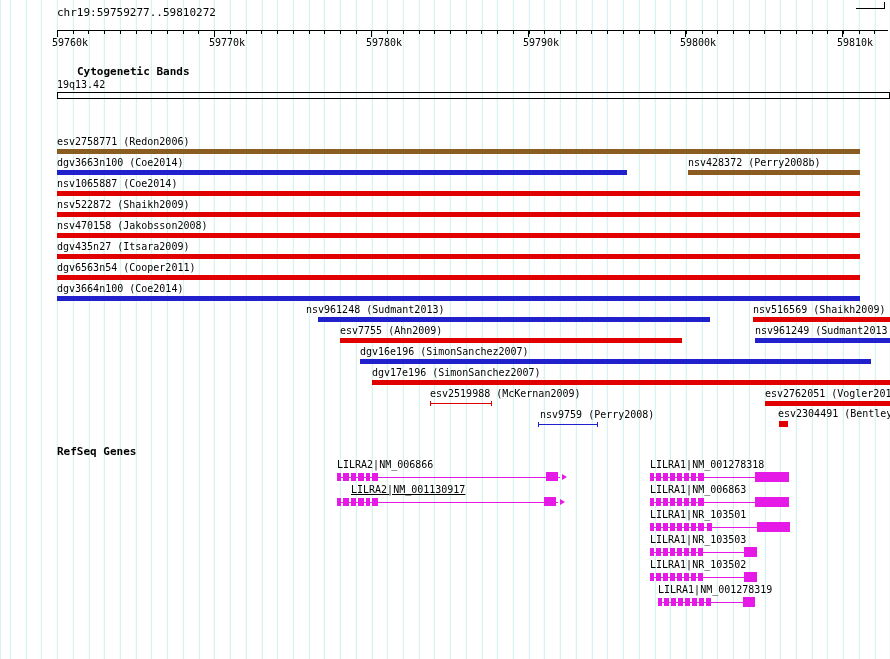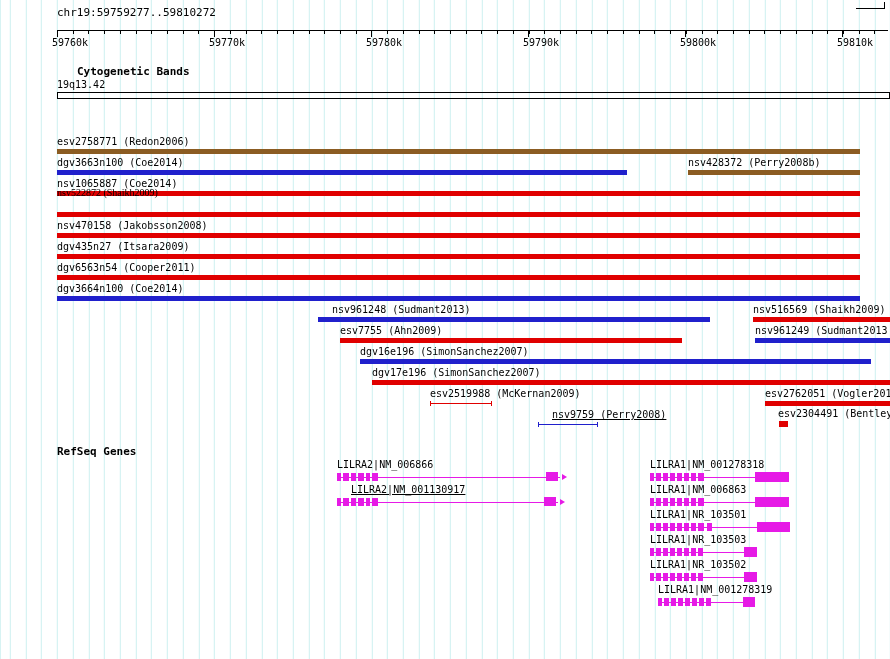--- a/index.html
+++ b/index.html
@@ -58,47 +58,47 @@
 
   <div id="variants">
       <div class="lbl" style="position: absolute; left: 57px; top: 136px;">esv2758771 (Redon2006)</div>
       <div style="position: absolute; left: 57px; top: 149px; width: 803px; height: 5px; background: rgb(139, 92, 34);"></div>
       <div class="lbl" style="position: absolute; left: 57px; top: 157px;">dgv3663n100 (Coe2014)</div>
       <div style="position: absolute; left: 57px; top: 170px; width: 570px; height: 5px; background: rgb(32, 32, 204);"></div>
       <div class="lbl" style="position: absolute; left: 688px; top: 157px;">nsv428372 (Perry2008b)</div>
       <div style="position: absolute; left: 688px; top: 170px; width: 172px; height: 5px; background: rgb(139, 92, 34);"></div>
       <div class="lbl" style="position: absolute; left: 57px; top: 178px;">nsv1065887 (Coe2014)</div>
       <div style="position: absolute; left: 57px; top: 191px; width: 803px; height: 5px; background: rgb(224, 0, 0);"></div>
-      <div class="lbl" style="position: absolute; left: 57px; top: 187px; font-family: Liberation Serif, serif;">nsv522872 (Shaikh2009)</div>
+      <div class="lbl" style="position: absolute; left: 57px; top: 199px;">nsv522872 (Shaikh2009)</div>
       <div style="position: absolute; left: 57px; top: 212px; width: 803px; height: 5px; background: rgb(224, 0, 0);"></div>
       <div class="lbl" style="position: absolute; left: 57px; top: 220px;">nsv470158 (Jakobsson2008)</div>
       <div style="position: absolute; left: 57px; top: 233px; width: 803px; height: 5px; background: rgb(224, 0, 0);"></div>
       <div class="lbl" style="position: absolute; left: 57px; top: 241px;">dgv435n27 (Itsara2009)</div>
       <div style="position: absolute; left: 57px; top: 254px; width: 803px; height: 5px; background: rgb(224, 0, 0);"></div>
       <div class="lbl" style="position: absolute; left: 57px; top: 262px;">dgv6563n54 (Cooper2011)</div>
       <div style="position: absolute; left: 57px; top: 275px; width: 803px; height: 5px; background: rgb(224, 0, 0);"></div>
       <div class="lbl" style="position: absolute; left: 57px; top: 283px;">dgv3664n100 (Coe2014)</div>
       <div style="position: absolute; left: 57px; top: 296px; width: 803px; height: 5px; background: rgb(32, 32, 204);"></div>
-      <div class="lbl" style="position: absolute; left: 332px; top: 304px;">nsv961248 (Sudmant2013)</div>
+      <div class="lbl" style="position: absolute; left: 306px; top: 304px;">nsv961248 (Sudmant2013)</div>
       <div style="position: absolute; left: 318px; top: 317px; width: 392px; height: 5px; background: rgb(32, 32, 204);"></div>
       <div class="lbl" style="position: absolute; left: 753px; top: 304px;">nsv516569 (Shaikh2009)</div>
       <div style="position: absolute; left: 753px; top: 317px; width: 137px; height: 5px; background: rgb(224, 0, 0);"></div>
       <div class="lbl" style="position: absolute; left: 340px; top: 325px;">esv7755 (Ahn2009)</div>
       <div style="position: absolute; left: 340px; top: 338px; width: 342px; height: 5px; background: rgb(224, 0, 0);"></div>
       <div class="lbl" style="position: absolute; left: 755px; top: 325px;">nsv961249 (Sudmant2013</div>
       <div style="position: absolute; left: 755px; top: 338px; width: 135px; height: 5px; background: rgb(32, 32, 204);"></div>
       <div class="lbl" style="position: absolute; left: 360px; top: 346px;">dgv16e196 (SimonSanchez2007)</div>
       <div style="position: absolute; left: 360px; top: 359px; width: 511px; height: 5px; background: rgb(32, 32, 204);"></div>
       <div class="lbl" style="position: absolute; left: 372px; top: 367px;">dgv17e196 (SimonSanchez2007)</div>
       <div style="position: absolute; left: 372px; top: 380px; width: 518px; height: 5px; background: rgb(224, 0, 0);"></div>
       <div class="lbl" style="position: absolute; left: 430px; top: 388px;">esv2519988 (McKernan2009)</div>
       <div style="position: absolute; left: 430px; top: 401px; width: 62px; height: 5px; box-sizing: border-box; border-left: 1px solid rgb(224, 0, 0); border-right: 1px solid rgb(224, 0, 0); background: linear-gradient(transparent 2px, rgb(224, 0, 0) 2px, rgb(224, 0, 0) 3px, transparent 3px);"></div>
       <div class="lbl" style="position: absolute; left: 765px; top: 388px;">esv2762051 (Vogler201</div>
       <div style="position: absolute; left: 765px; top: 401px; width: 125px; height: 5px; background: rgb(224, 0, 0);"></div>
-      <div class="lbl" style="position: absolute; left: 552px; top: 409px; text-decoration: underline;">nsv9759 (Perry2008)</div>
+      <div class="lbl" style="position: absolute; left: 540px; top: 409px;">nsv9759 (Perry2008)</div>
       <div style="position: absolute; left: 538px; top: 422px; width: 60px; height: 5px; box-sizing: border-box; border-left: 1px solid rgb(32, 32, 204); border-right: 1px solid rgb(32, 32, 204); background: linear-gradient(transparent 2px, rgb(32, 32, 204) 2px, rgb(32, 32, 204) 3px, transparent 3px);"></div>
       <div class="lbl" style="position: absolute; left: 778px; top: 408px;">esv2304491 (Bentley</div>
       <div style="position: absolute; left: 779px; top: 421px; width: 9px; height: 6px; background: rgb(224, 0, 0);"></div>
     </div>
 
   <div class="title t-refseq">RefSeq Genes</div>
   <div id="genes">
       <div class="lbl" style="position: absolute; left: 337px; top: 459px;">LILRA2|NM_006866</div>
       <div style="position: absolute; left: 337px; top: 477px; width: 223px; height: 1px; background: rgb(230, 26, 230);"></div>
       <div style="position: absolute; left: 337px; top: 473px; width: 4px; height: 8px; background: rgb(230, 26, 230);"></div>

